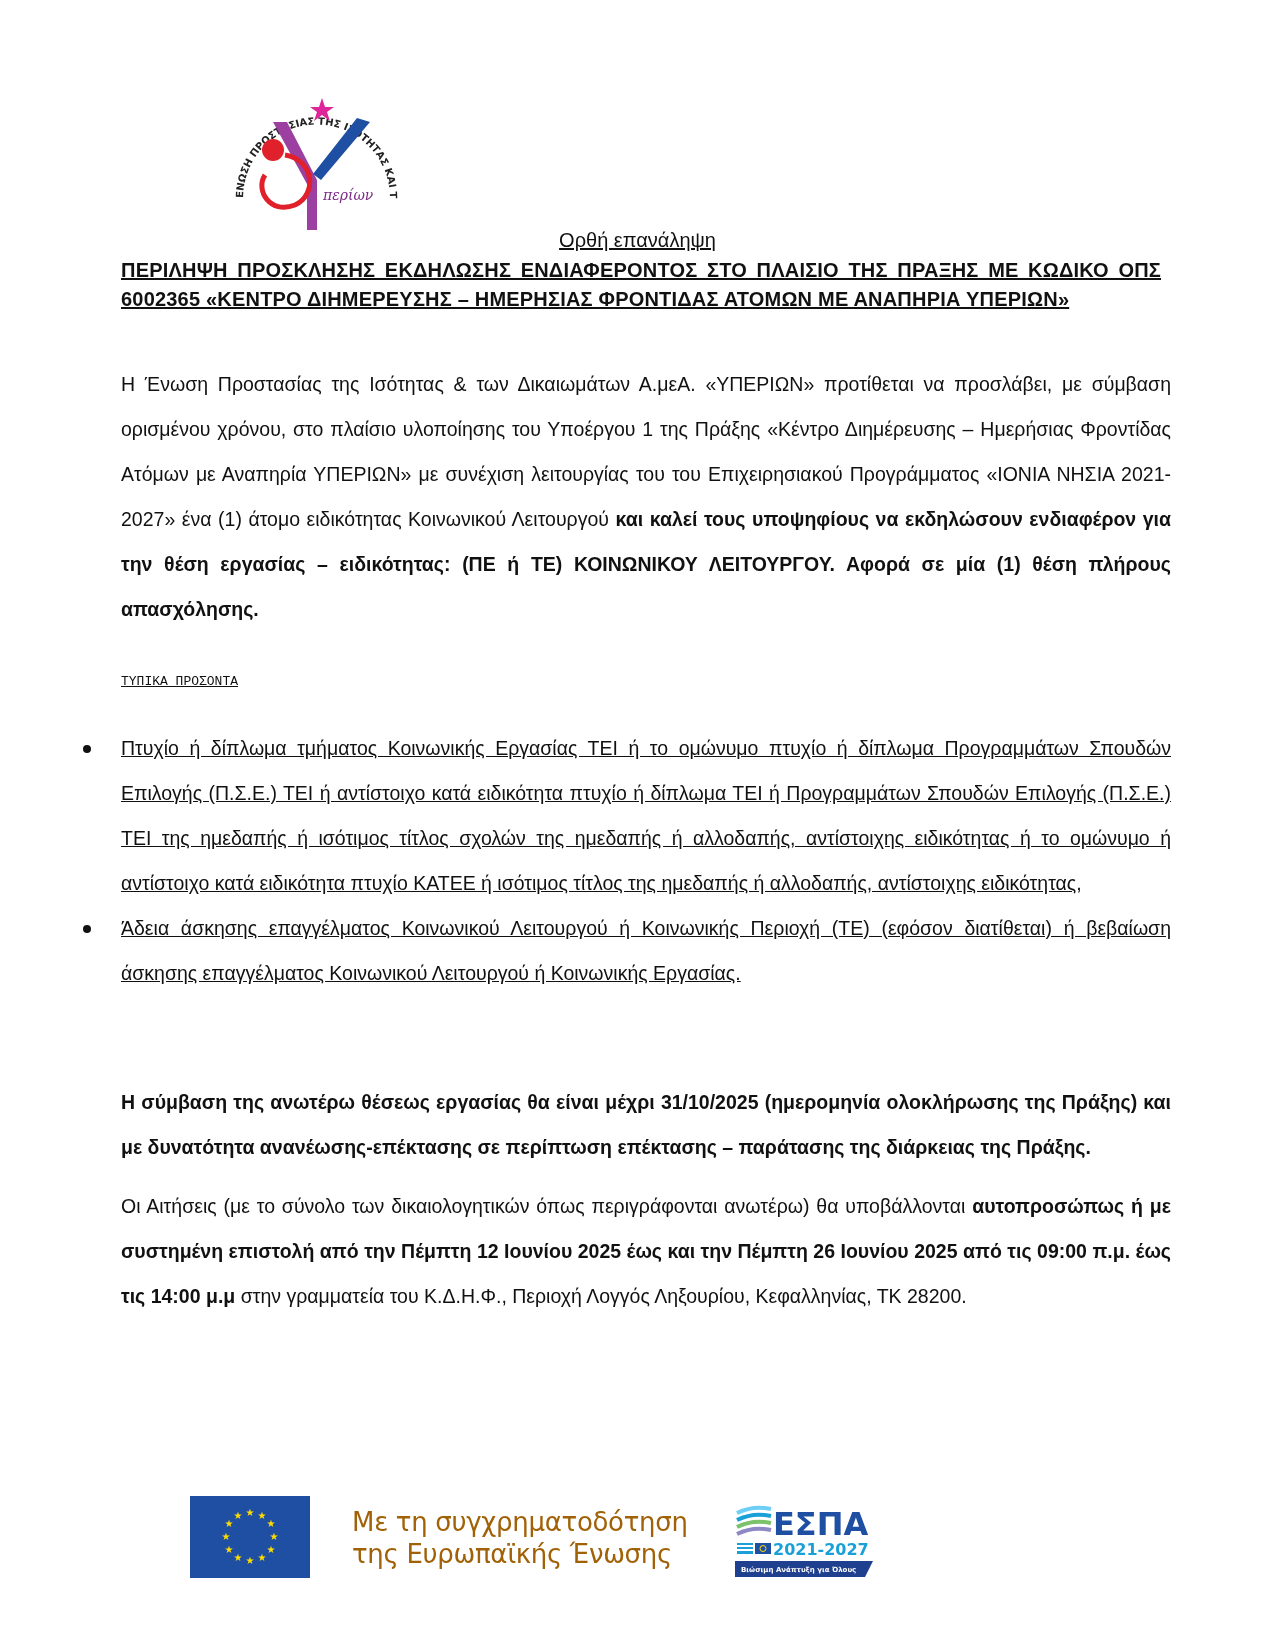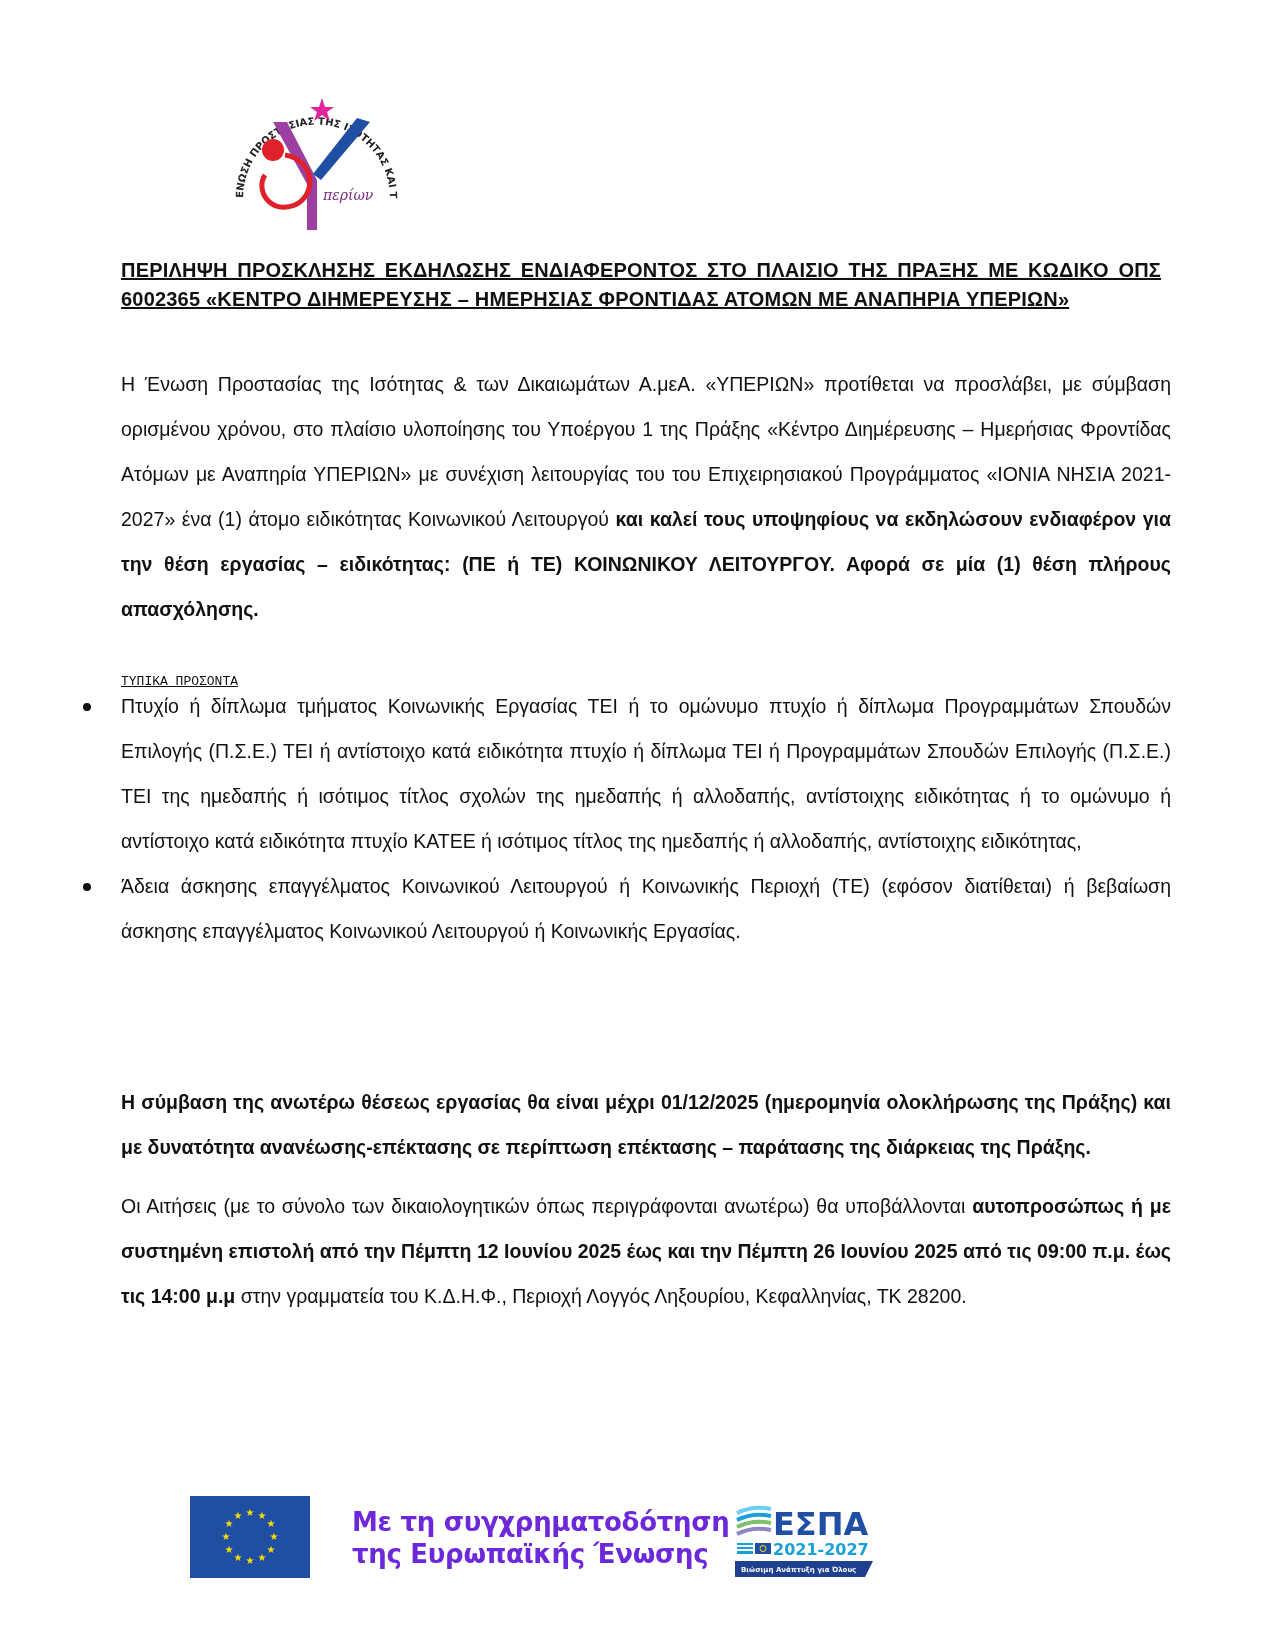--- a/index.html
+++ b/index.html
@@ -19,32 +19,32 @@
 
   .para { position: absolute; left: 121px; width: 1050px; font-size: 19.5px;
           line-height: 45px; text-align: justify; }
   .p1 { top: 362px; }
   .bold { font-weight: bold; }
   .u { }
 
   .section-title { position: absolute; left: 121px; top: 668px; font-size: 13px;
                    text-decoration: underline; line-height: 28px; font-family: Liberation Mono, monospace; }
 
-  .bullets { position: absolute; left: 80px; width: 1091px; top: 684px; margin: 0; padding: 0; list-style: none; }
+  .bullets { position: absolute; left: 80px; width: 1091px; top: 726px; margin: 0; padding: 0; list-style: none; text-decoration: underline; }
   .bullets li { position: relative; padding-left: 41px; font-size: 19.5px; line-height: 45px;
                 text-align: justify; }
   .bullets li .dot { position: absolute; left: 3px; top: 19px; width: 8px; height: 8px; border-radius: 50%; background: #111; }
 
   .p2 { top: 1080px; font-weight: bold; }
   .p3 { top: 1184px; }
 
   
   .eu-flag { position: absolute; left: 190px; top: 1496px; width: 120px; height: 82px; background: #1f4fa3; }
   .eu-text { position: absolute; left: 352px; top: 1506px; font-size: 26px; line-height: 32px;
-             color: #6d28d9; font-weight: bold; font-family: "DejaVu Sans", sans-serif; letter-spacing: -0.3px; }
+             color: #a16207; font-weight: normal; font-family: "DejaVu Sans", sans-serif; letter-spacing: -0.3px; }
   .espa { position: absolute; left: 733px; top: 1503px; width: 145px; height: 80px; }
 </style>
 </head>
 <body>
 
 <div class="page">
 
   <svg class="logo" viewBox="0 0 180 150">
     <defs>
       <path id="arc" d="M 18 118 A 72 72 0 1 1 165 118"></path>
@@ -56,39 +56,40 @@
     <polygon points="48,42 62,42 92,100 92,150 82,150 82,104" fill="#9b3fa0"></polygon>
     <polygon points="132,38 145,42 96,100 88,94" fill="#1f4fa3"></polygon>
 
     <polygon points="97,18 100,27 109,27 102,32 105,41 97,35 89,41 92,32 85,27 94,27" fill="#e0259a"></polygon>
 
     <circle cx="48" cy="70" r="11" fill="#e0202a"></circle>
     <path d="M60 75 C 90 80, 92 115, 70 125 C 45 135, 30 110, 40 95" stroke="#e0202a" stroke-width="5" fill="none"></path>
     <text x="98" y="120" font-size="14" font-style="italic" fill="#7b2a85" font-family="DejaVu Serif, serif">περίων</text>
   </svg>
 
+  <div class="title-center">Ορθή επανάληψη</div>
   <div class="heading bold">ΠΕΡΙΛΗΨΗ ΠΡΟΣΚΛΗΣΗΣ ΕΚΔΗΛΩΣΗΣ ΕΝΔΙΑΦΕΡΟΝΤΟΣ ΣΤΟ ΠΛΑΙΣΙΟ ΤΗΣ ΠΡΑΞΗΣ ΜΕ ΚΩΔΙΚΟ ΟΠΣ 6002365 «ΚΕΝΤΡΟ ΔΙΗΜΕΡΕΥΣΗΣ – ΗΜΕΡΗΣΙΑΣ ΦΡΟΝΤΙΔΑΣ ΑΤΟΜΩΝ ΜΕ ΑΝΑΠΗΡΙΑ ΥΠΕΡΙΩΝ»</div>
 
   <div class="para p1">
     <span>Η Ένωση Προστασίας της Ισότητας &amp; των Δικαιωμάτων Α.μεΑ. «ΥΠΕΡΙΩΝ» προτίθεται να προσλάβει, με σύμβαση ορισμένου χρόνου, στο πλαίσιο υλοποίησης του Υποέργου 1 της Πράξης «Κέντρο Διημέρευσης – Ημερήσιας Φροντίδας Ατόμων με Αναπηρία ΥΠΕΡΙΩΝ» με συνέχιση λειτουργίας του του Επιχειρησιακού Προγράμματος «ΙΟΝΙΑ ΝΗΣΙΑ 2021-2027» ένα (1) άτομο ειδικότητας Κοινωνικού Λειτουργού </span><span class="bold">και καλεί τους υποψηφίους να εκδηλώσουν ενδιαφέρον για την θέση εργασίας – ειδικότητας:  </span><span class="bold u">(ΠΕ ή ΤΕ) ΚΟΙΝΩΝΙΚΟΥ ΛΕΙΤΟΥΡΓΟΥ.</span><span class="bold">  Αφορά σε μία (1) θέση πλήρους απασχόλησης.</span>
   </div>
 
   <div class="section-title">ΤΥΠΙΚΑ ΠΡΟΣΟΝΤΑ</div>
   <ul class="bullets">
     <li>
       <span class="dot"></span>
       <span>Πτυχίο ή δίπλωμα τμήματος Κοινωνικής Εργασίας ΤΕΙ ή το ομώνυμο πτυχίο ή δίπλωμα Προγραμμάτων Σπουδών Επιλογής (Π.Σ.Ε.) ΤΕΙ ή αντίστοιχο κατά ειδικότητα πτυχίο ή δίπλωμα ΤΕΙ ή Προγραμμάτων Σπουδών Επιλογής (Π.Σ.Ε.) ΤΕΙ της ημεδαπής ή ισότιμος τίτλος σχολών της ημεδαπής ή αλλοδαπής, αντίστοιχης ειδικότητας ή το ομώνυμο ή αντίστοιχο κατά ειδικότητα πτυχίο ΚΑΤΕΕ ή ισότιμος τίτλος της ημεδαπής ή αλλοδαπής, αντίστοιχης ειδικότητας,</span>
     </li>
     <li>
       <span class="dot"></span>
       <span>Άδεια άσκησης επαγγέλματος Κοινωνικού Λειτουργού ή Κοινωνικής Περιοχή (ΤΕ) (εφόσον διατίθεται) ή βεβαίωση άσκησης επαγγέλματος Κοινωνικού Λειτουργού ή Κοινωνικής Εργασίας.</span>
     </li>
   </ul>
 
-  <div class="para p2">Η σύμβαση της ανωτέρω θέσεως εργασίας θα είναι μέχρι 01/12/2025 (ημερομηνία ολοκλήρωσης της Πράξης) και με δυνατότητα ανανέωσης-επέκτασης σε περίπτωση επέκτασης – παράτασης της διάρκειας της Πράξης.</div>
+  <div class="para p2">Η σύμβαση της ανωτέρω θέσεως εργασίας θα είναι μέχρι 31/10/2025 (ημερομηνία ολοκλήρωσης της Πράξης) και με δυνατότητα ανανέωσης-επέκτασης σε περίπτωση επέκτασης – παράτασης της διάρκειας της Πράξης.</div>
 
   <div class="para p3">
     <span>Οι Αιτήσεις (με το σύνολο των δικαιολογητικών όπως περιγράφονται ανωτέρω) θα υποβάλλονται </span><span class="bold">αυτοπροσώπως ή με συστημένη επιστολή από την Πέμπτη 12 Ιουνίου 2025 έως και την Πέμπτη 26 Ιουνίου 2025 από τις 09:00 π.μ. έως τις 14:00 μ.μ</span><span> στην γραμματεία του Κ.Δ.Η.Φ., Περιοχή Λογγός Ληξουρίου, Κεφαλληνίας, ΤΚ 28200.</span>
   </div>
 
   <svg class="eu-flag" viewBox="0 0 120 82">
     <rect width="120" height="82" fill="#1f4fa3"></rect>
     <g fill="#ffdd00" font-size="10" text-anchor="middle" font-family="DejaVu Sans, sans-serif">
       <text x="60" y="20">★</text>
       <text x="72" y="23">★</text>

